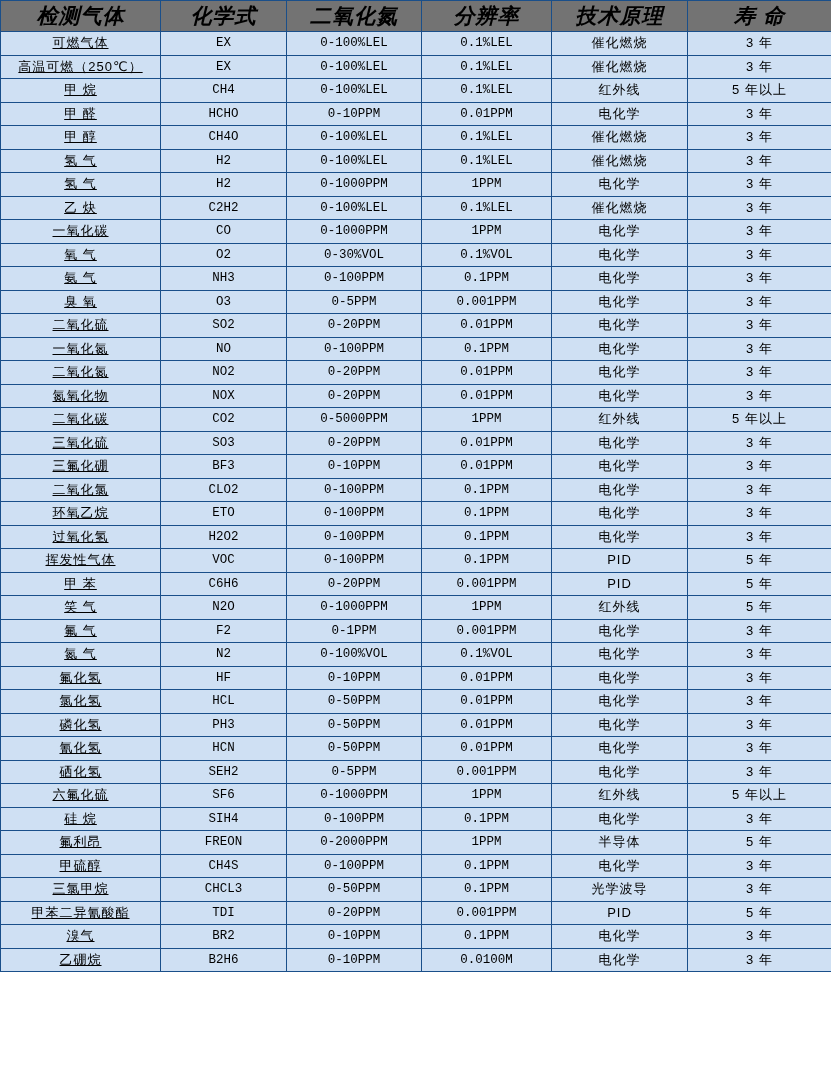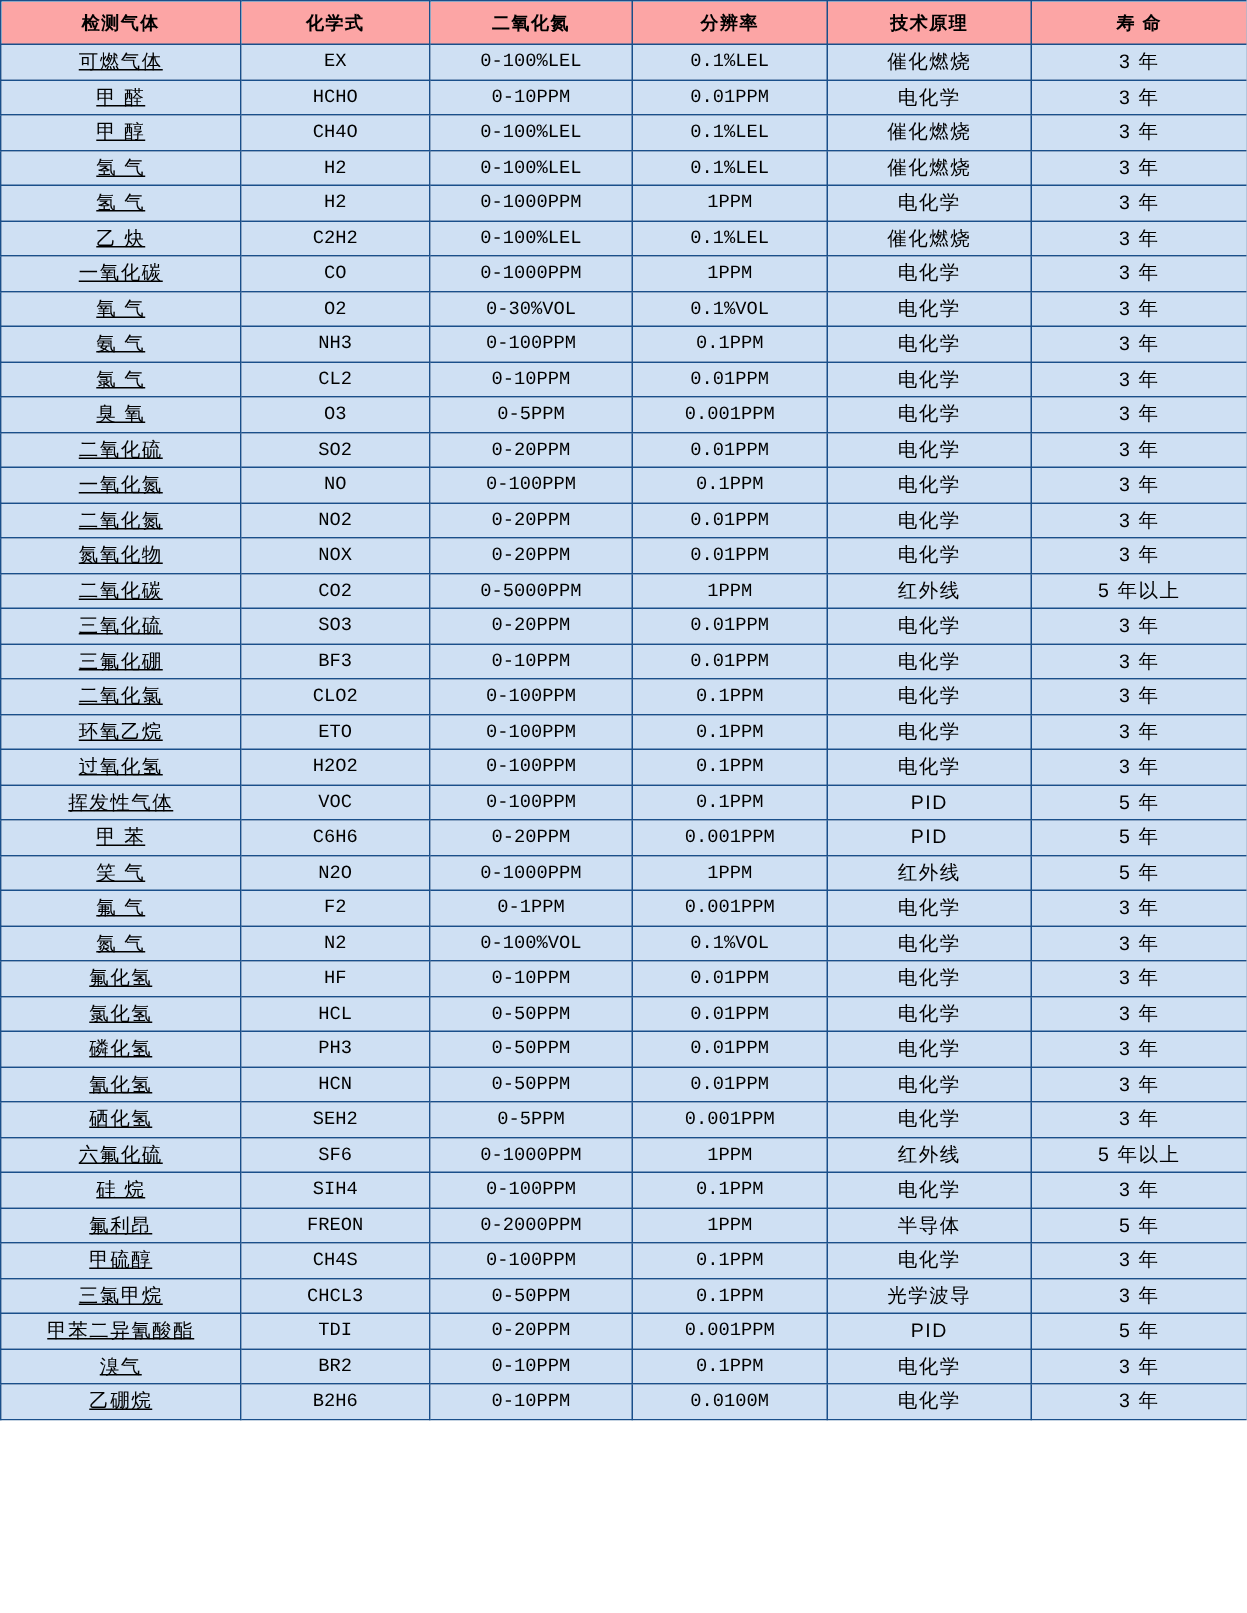--- a/index.html
+++ b/index.html
@@ -26,25 +26,26 @@
   #gas-table th,
   #gas-table td {
     border: 1px solid #1a4f8a;
     text-align: center;
     vertical-align: middle;
     color: #000000;
     white-space: nowrap;
     overflow: hidden;
   }
   #gas-table thead th {
-    background: #fca5a5;
+    background: #737373;
     height: 26px;
-    font-size: 12px;
+    font-size: 21px;
     font-weight: bold;
     letter-spacing: 1px;
+    font-style: italic;
   }
   #gas-table tbody td {
     background: #cfe0f3;
     height: 20.5px;
     font-size: 13px;
     line-height: 20px;
     font-weight: normal;
   }
   #gas-table tbody td.name {
     letter-spacing: 1px;
@@ -87,20 +88,36 @@
   <tbody id="table-body">
       <tr>
         <td class="name">可燃气体</td>
         <td class="formula">EX</td>
         <td class="range">0-100%LEL</td>
         <td class="resolution">0.1%LEL</td>
         <td class="principle">催化燃烧</td>
         <td class="life">3 年</td>
       </tr>
       <tr>
+        <td class="name">高温可燃（250℃）</td>
+        <td class="formula">EX</td>
+        <td class="range">0-100%LEL</td>
+        <td class="resolution">0.1%LEL</td>
+        <td class="principle">催化燃烧</td>
+        <td class="life">3 年</td>
+      </tr>
+      <tr>
+        <td class="name">甲 烷</td>
+        <td class="formula">CH4</td>
+        <td class="range">0-100%LEL</td>
+        <td class="resolution">0.1%LEL</td>
+        <td class="principle">红外线</td>
+        <td class="life">5 年以上</td>
+      </tr>
+      <tr>
         <td class="name">甲 醛</td>
         <td class="formula">HCHO</td>
         <td class="range">0-10PPM</td>
         <td class="resolution">0.01PPM</td>
         <td class="principle">电化学</td>
         <td class="life">3 年</td>
       </tr>
       <tr>
         <td class="name">甲 醇</td>
         <td class="formula">CH4O</td>
@@ -151,28 +168,20 @@
       </tr>
       <tr>
         <td class="name">氨 气</td>
         <td class="formula">NH3</td>
         <td class="range">0-100PPM</td>
         <td class="resolution">0.1PPM</td>
         <td class="principle">电化学</td>
         <td class="life">3 年</td>
       </tr>
       <tr>
-        <td class="name">氯 气</td>
-        <td class="formula">CL2</td>
-        <td class="range">0-10PPM</td>
-        <td class="resolution">0.01PPM</td>
-        <td class="principle">电化学</td>
-        <td class="life">3 年</td>
-      </tr>
-      <tr>
         <td class="name">臭 氧</td>
         <td class="formula">O3</td>
         <td class="range">0-5PPM</td>
         <td class="resolution">0.001PPM</td>
         <td class="principle">电化学</td>
         <td class="life">3 年</td>
       </tr>
       <tr>
         <td class="name">二氧化硫</td>
         <td class="formula">SO2</td>

